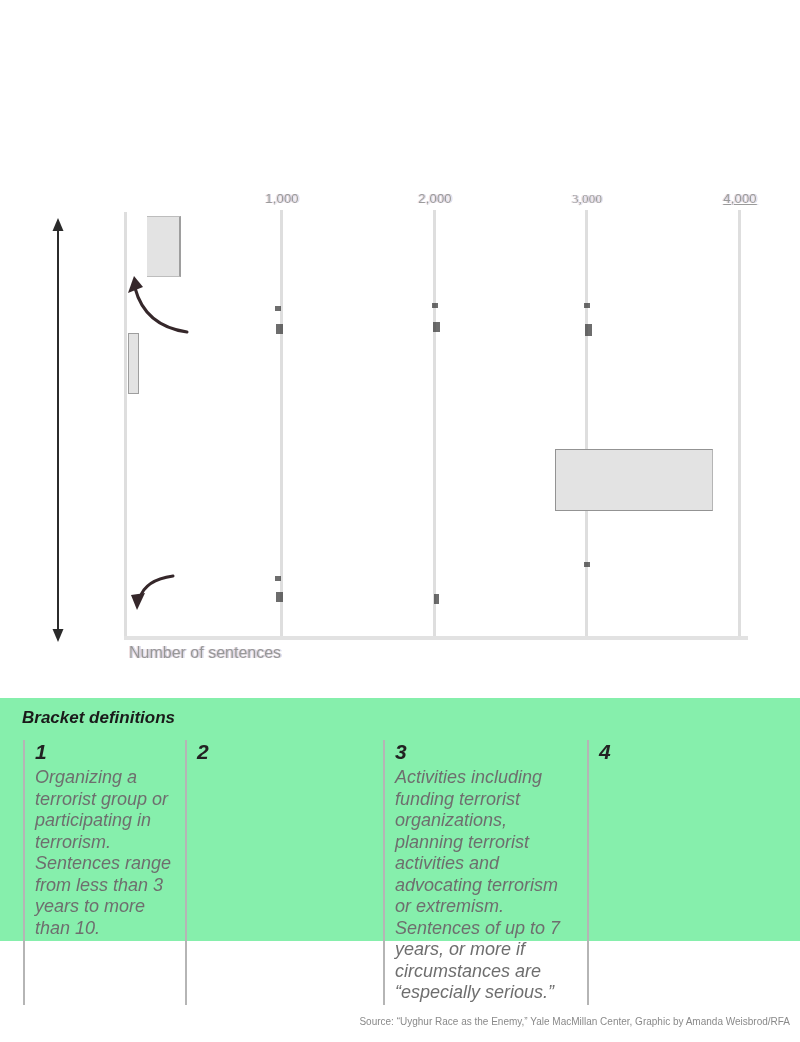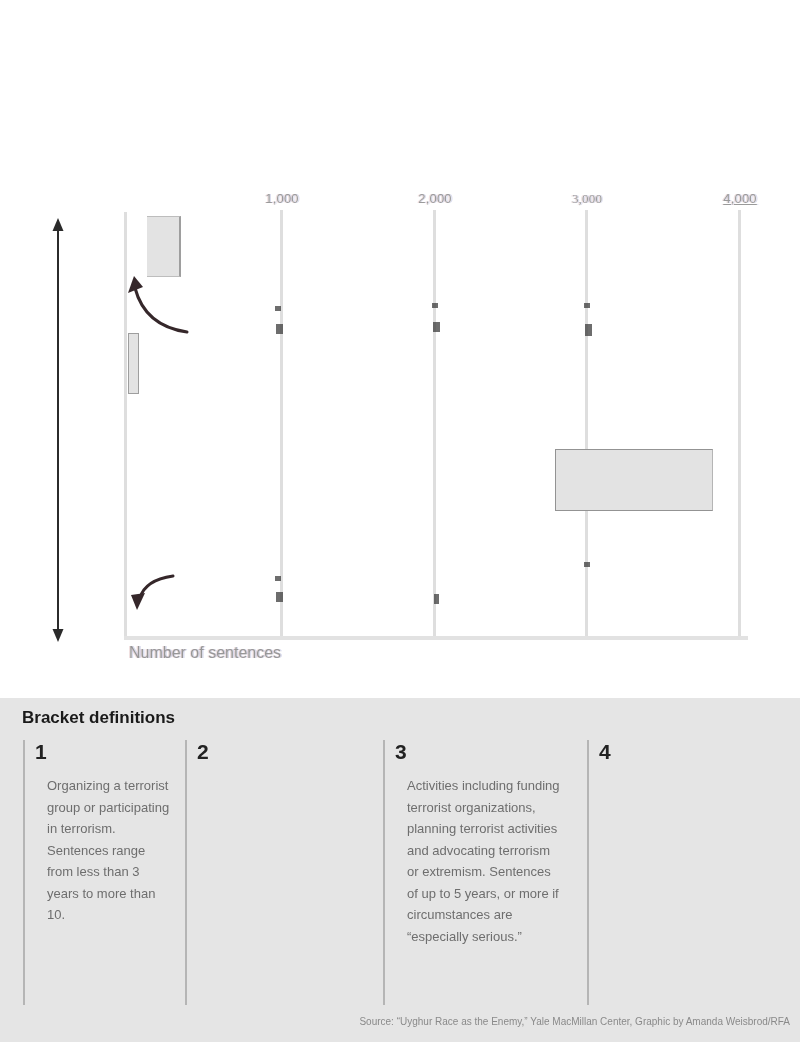--- a/index.html
+++ b/index.html
@@ -22,28 +22,28 @@
     text-shadow:1.4px 0 0 rgba(150,155,205,.35), -1.2px 0 0 rgba(205,150,150,.3);
   }
   .bar{position:absolute;background:#e3e3e3;border:1px solid #bdbdbd;}
   .bar-1{left:140px;top:216px;width:32px;height:59px;border-right:2px solid #9e9e9e;border-left:0;}
   .bar-2{left:121px;top:333px;width:9px;height:59px;border:1.5px solid #9e9e9e;}
   .bar-3{left:548px;top:449px;width:156px;height:60px;border:1px solid #939393;border-right-color:#b5b5b5;}
   .fleck{position:absolute;background:#3c3c3c;opacity:.75;}
   svg.arrow{position:absolute;overflow:visible;}
   
   .bracket-section{
-    position:absolute;left:0;top:698px;width:800px;height:344px;background:#e5e5e5;
+    position:absolute;left:0;top:698px;width:800px;height:243px;background:#86efac;font-style:italic;
   }
   .section-heading{
     position:absolute;left:22px;top:10px;font-size:17px;font-weight:700;color:#1a1a1a;
   }
   .bracket-col{position:absolute;top:42px;height:265px;border-left:2px solid #b5b5b5;padding:0 0 0 10px;box-sizing:border-box;}
   .bracket-col .num{font-size:21px;font-weight:700;color:#222222;line-height:1.1;margin:0 0 4px 0;}
-  .bracket-col .body{font-size:13px;color:#6e6e6e;line-height:21.5px;margin:12px;}
+  .bracket-col .body{font-size:18px;color:#6e6e6e;line-height:21.5px;margin:0;}
   .col-1{left:23px;width:160px;}
   .col-2{left:185px;width:188px;}
   .col-3{left:383px;width:194px;}
   .col-4{left:587px;width:203px;}
   .source-line{
     position:absolute;right:10px;top:1016px;font-size:10px;color:#8a8a8a;
   }
 </style>
 </head>
 <body>
@@ -106,21 +106,21 @@
       <div class="num">1</div>
       <p class="body">Organizing a terrorist group or participating in terrorism. Sentences range from less than 3 years to more than 10.</p>
     </div>
 
     <div class="bracket-col col-2">
       <div class="num">2</div>
     </div>
 
     <div class="bracket-col col-3">
       <div class="num">3</div>
-      <p class="body">Activities including funding terrorist organizations, planning terrorist activities and advocating terrorism or extremism. Sentences of up to 5 years, or more if circumstances are “especially serious.”</p>
+      <p class="body">Activities including funding terrorist organizations, planning terrorist activities and advocating terrorism or extremism. Sentences of up to 7 years, or more if circumstances are “especially serious.”</p>
     </div>
 
     <div class="bracket-col col-4">
       <div class="num">4</div>
     </div>
   </div>
 
   <div class="source-line">Source: “Uyghur Race as the Enemy,” Yale MacMillan Center, Graphic by Amanda Weisbrod/RFA</div>
 
 </div>

